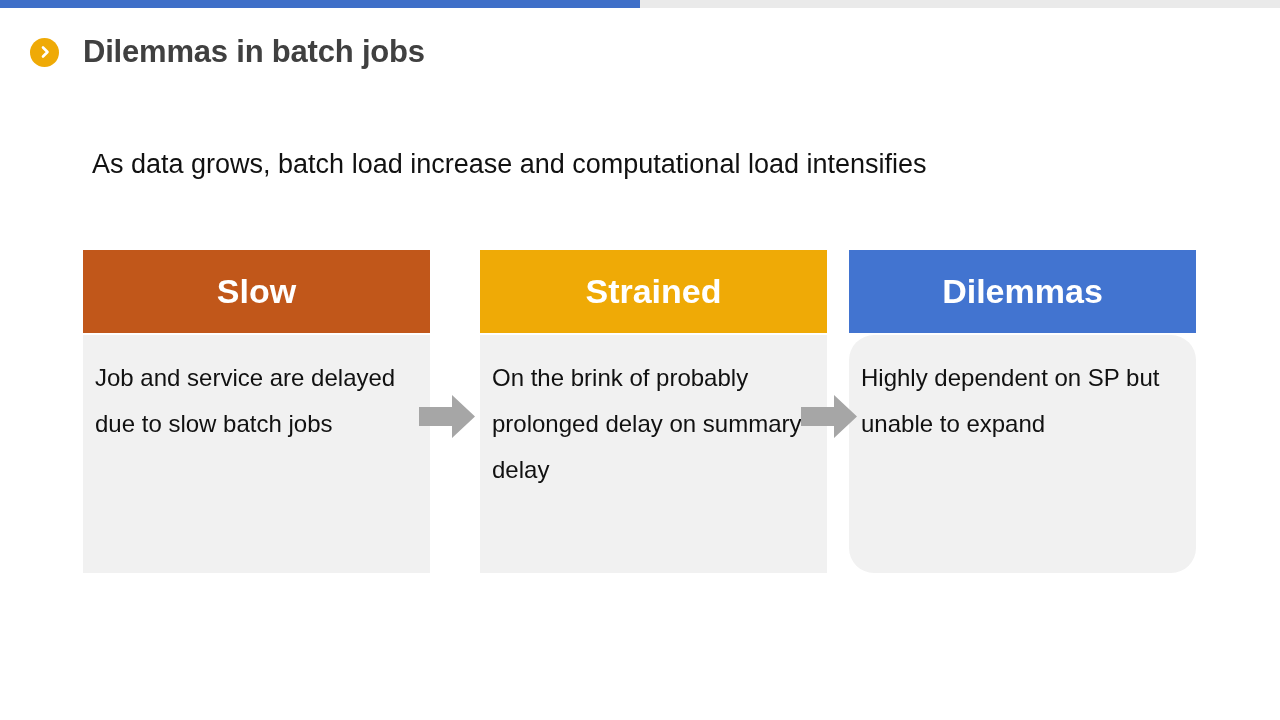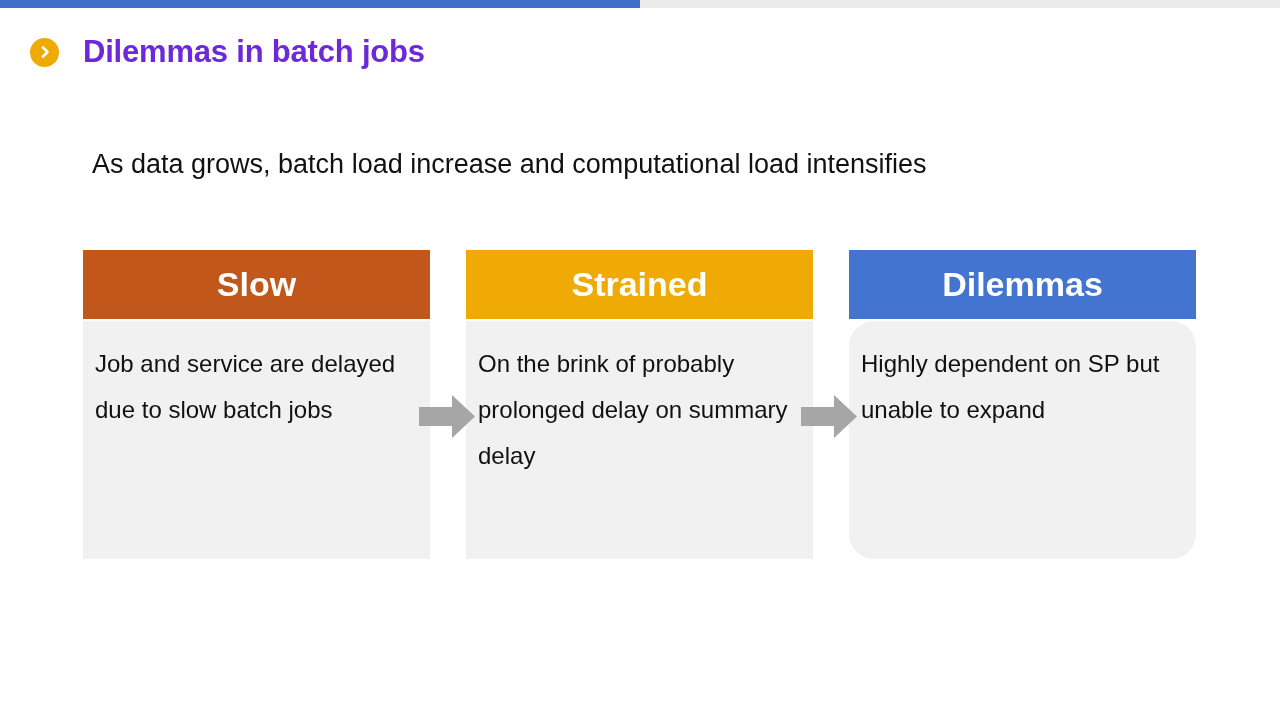--- a/index.html
+++ b/index.html
@@ -52,21 +52,21 @@
     justify-content: center;
     flex: none;
   }
   .bullet-icon svg {
     display: block;
   }
   .page-title {
     margin-left: 24px;
     font-size: 31px;
     font-weight: bold;
-    color: #6d28d9;
+    color: #404040;
     letter-spacing: -0.2px;
     white-space: nowrap;
   }
 
   
   .subtitle {
     position: absolute;
     top: 149px;
     left: 92px;
     font-size: 27px;
@@ -82,25 +82,25 @@
     width: 1113px;
     height: 309px;
   }
   .card {
     position: absolute;
     top: 0;
     width: 347px;
     height: 309px;
   }
   .card-1 { left: 0px; }
-  .card-2 { left: 383px; border-radius: 18px; }
+  .card-2 { left: 397px; border-radius: 18px; }
   .card-3 { left: 766px; }
 
   .card-header {
-    height: 69px;
+    height: 83px;
     display: flex;
     align-items: center;
     justify-content: center;
     color: #ffffff;
     font-size: 34px;
     font-weight: bold;
   }
   .card-body {
     height: 238px;
     background: #f1f1f1;

